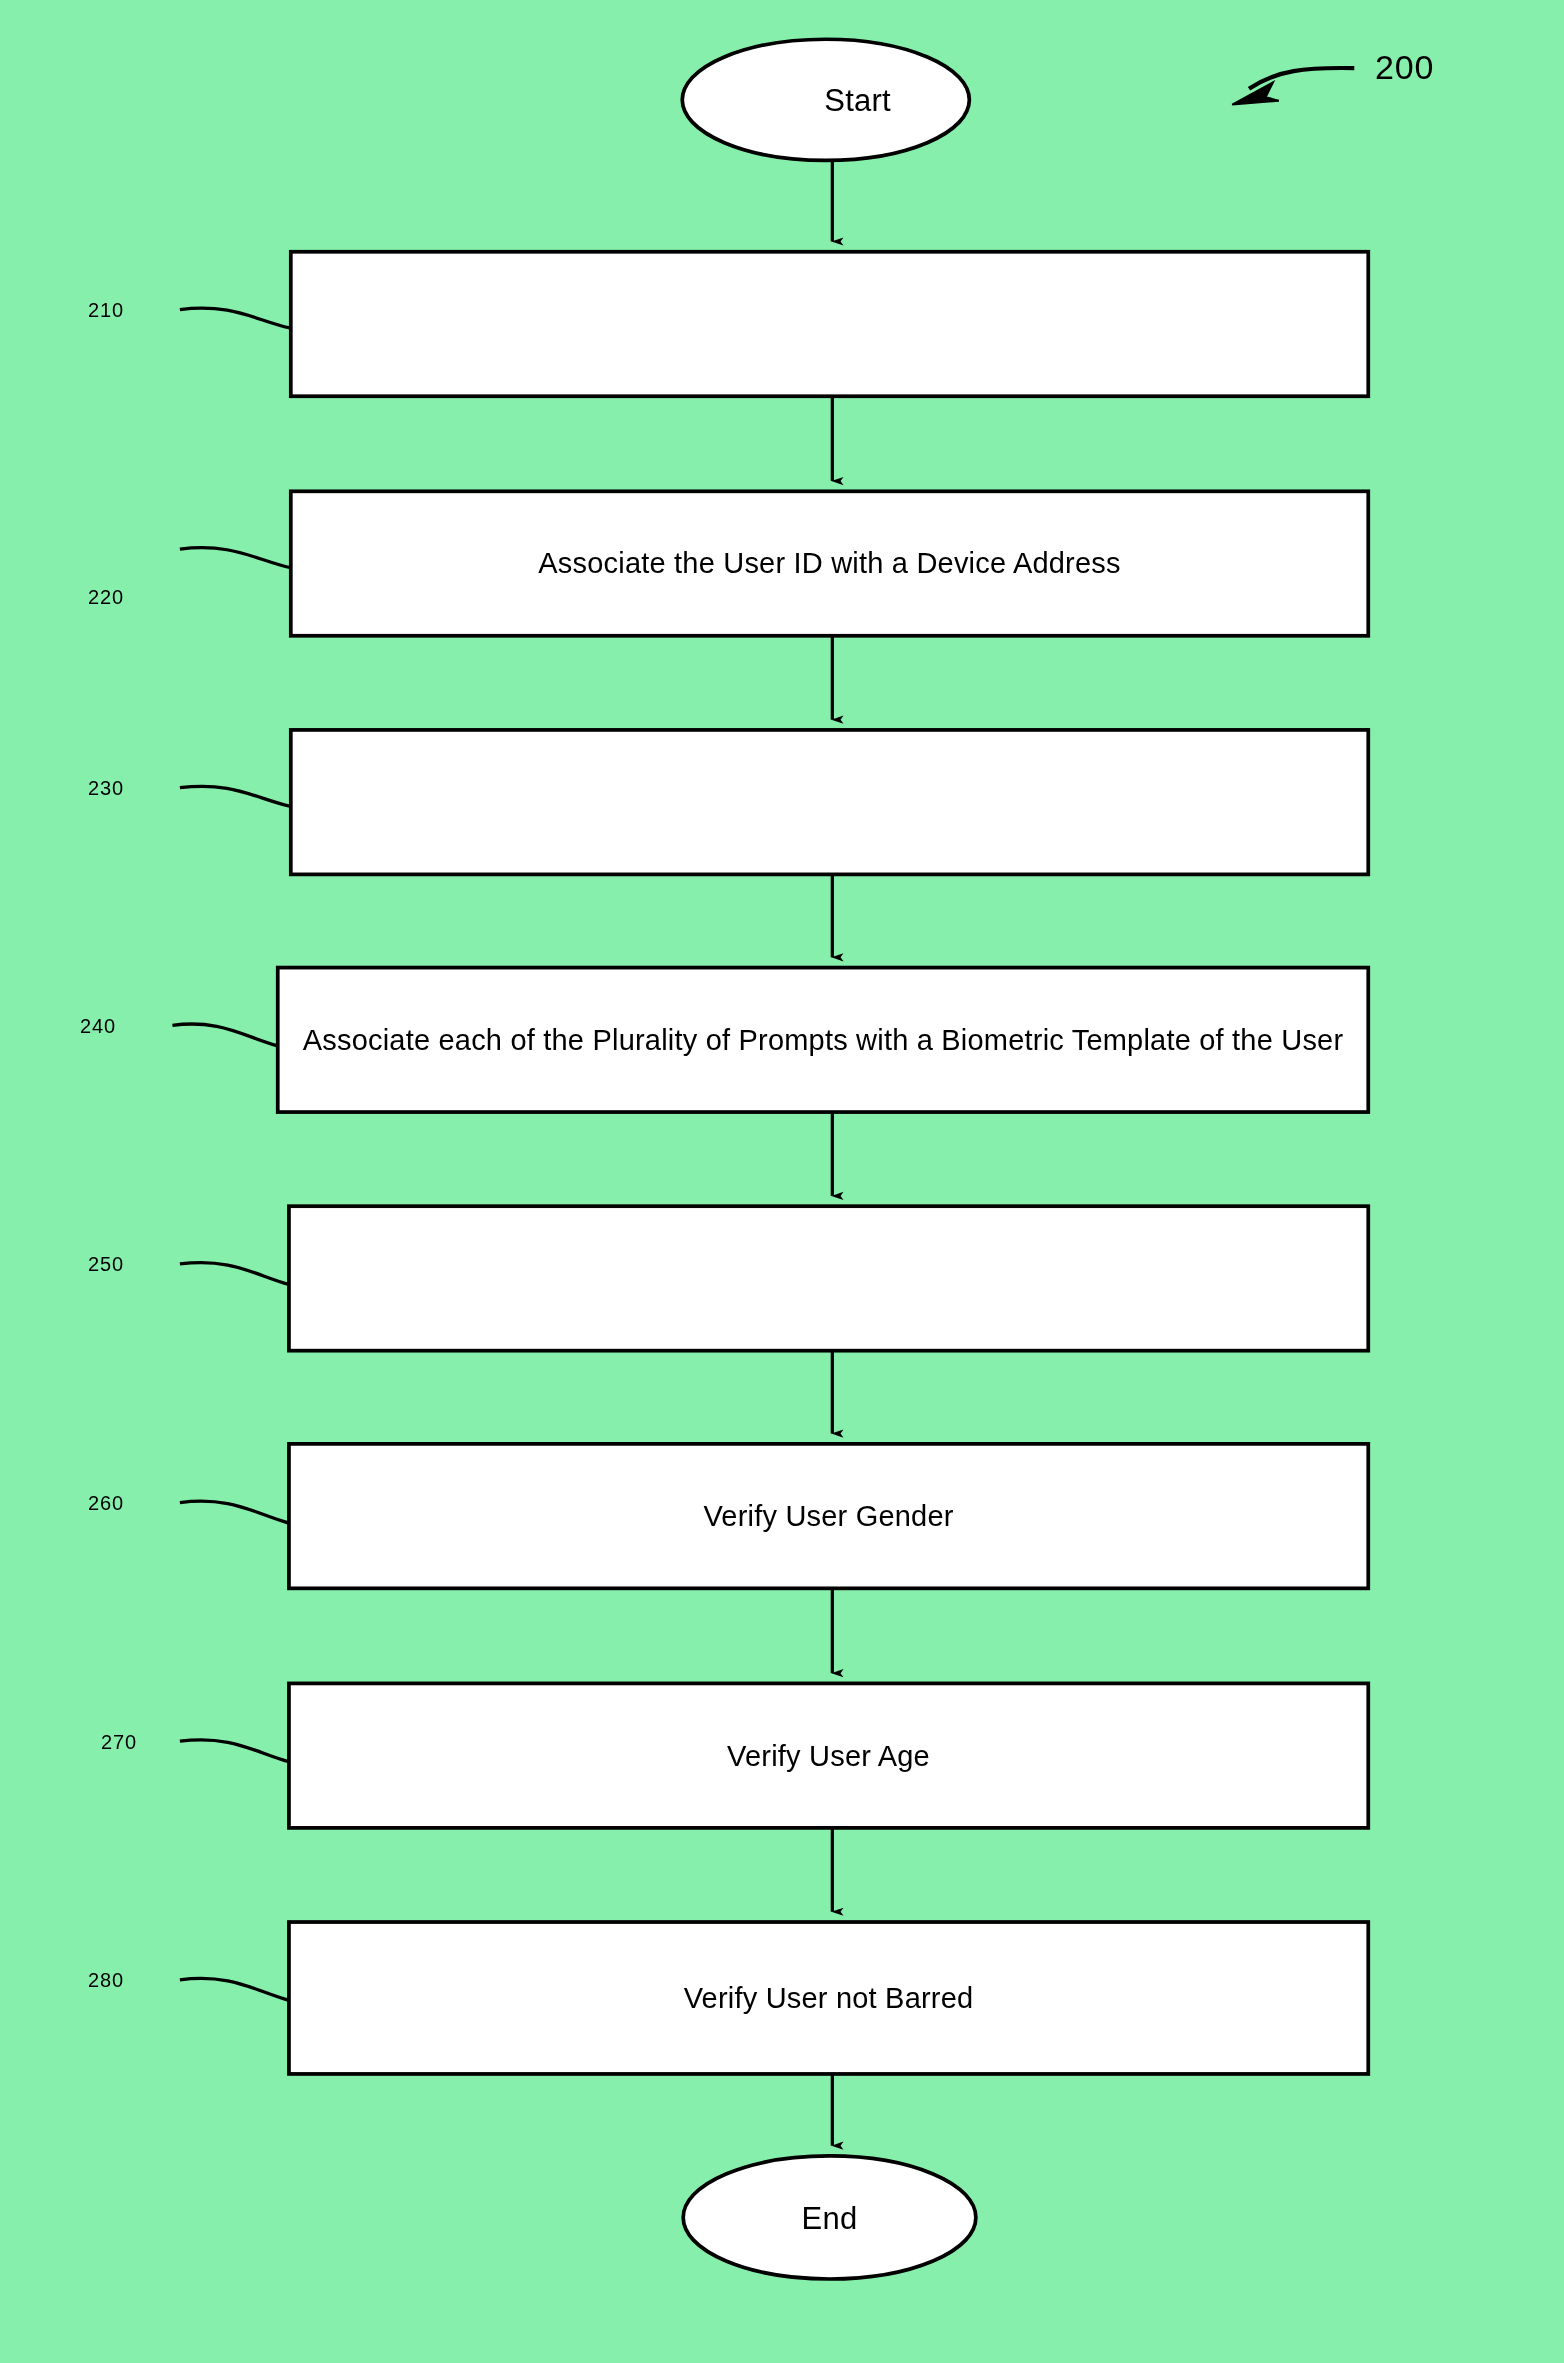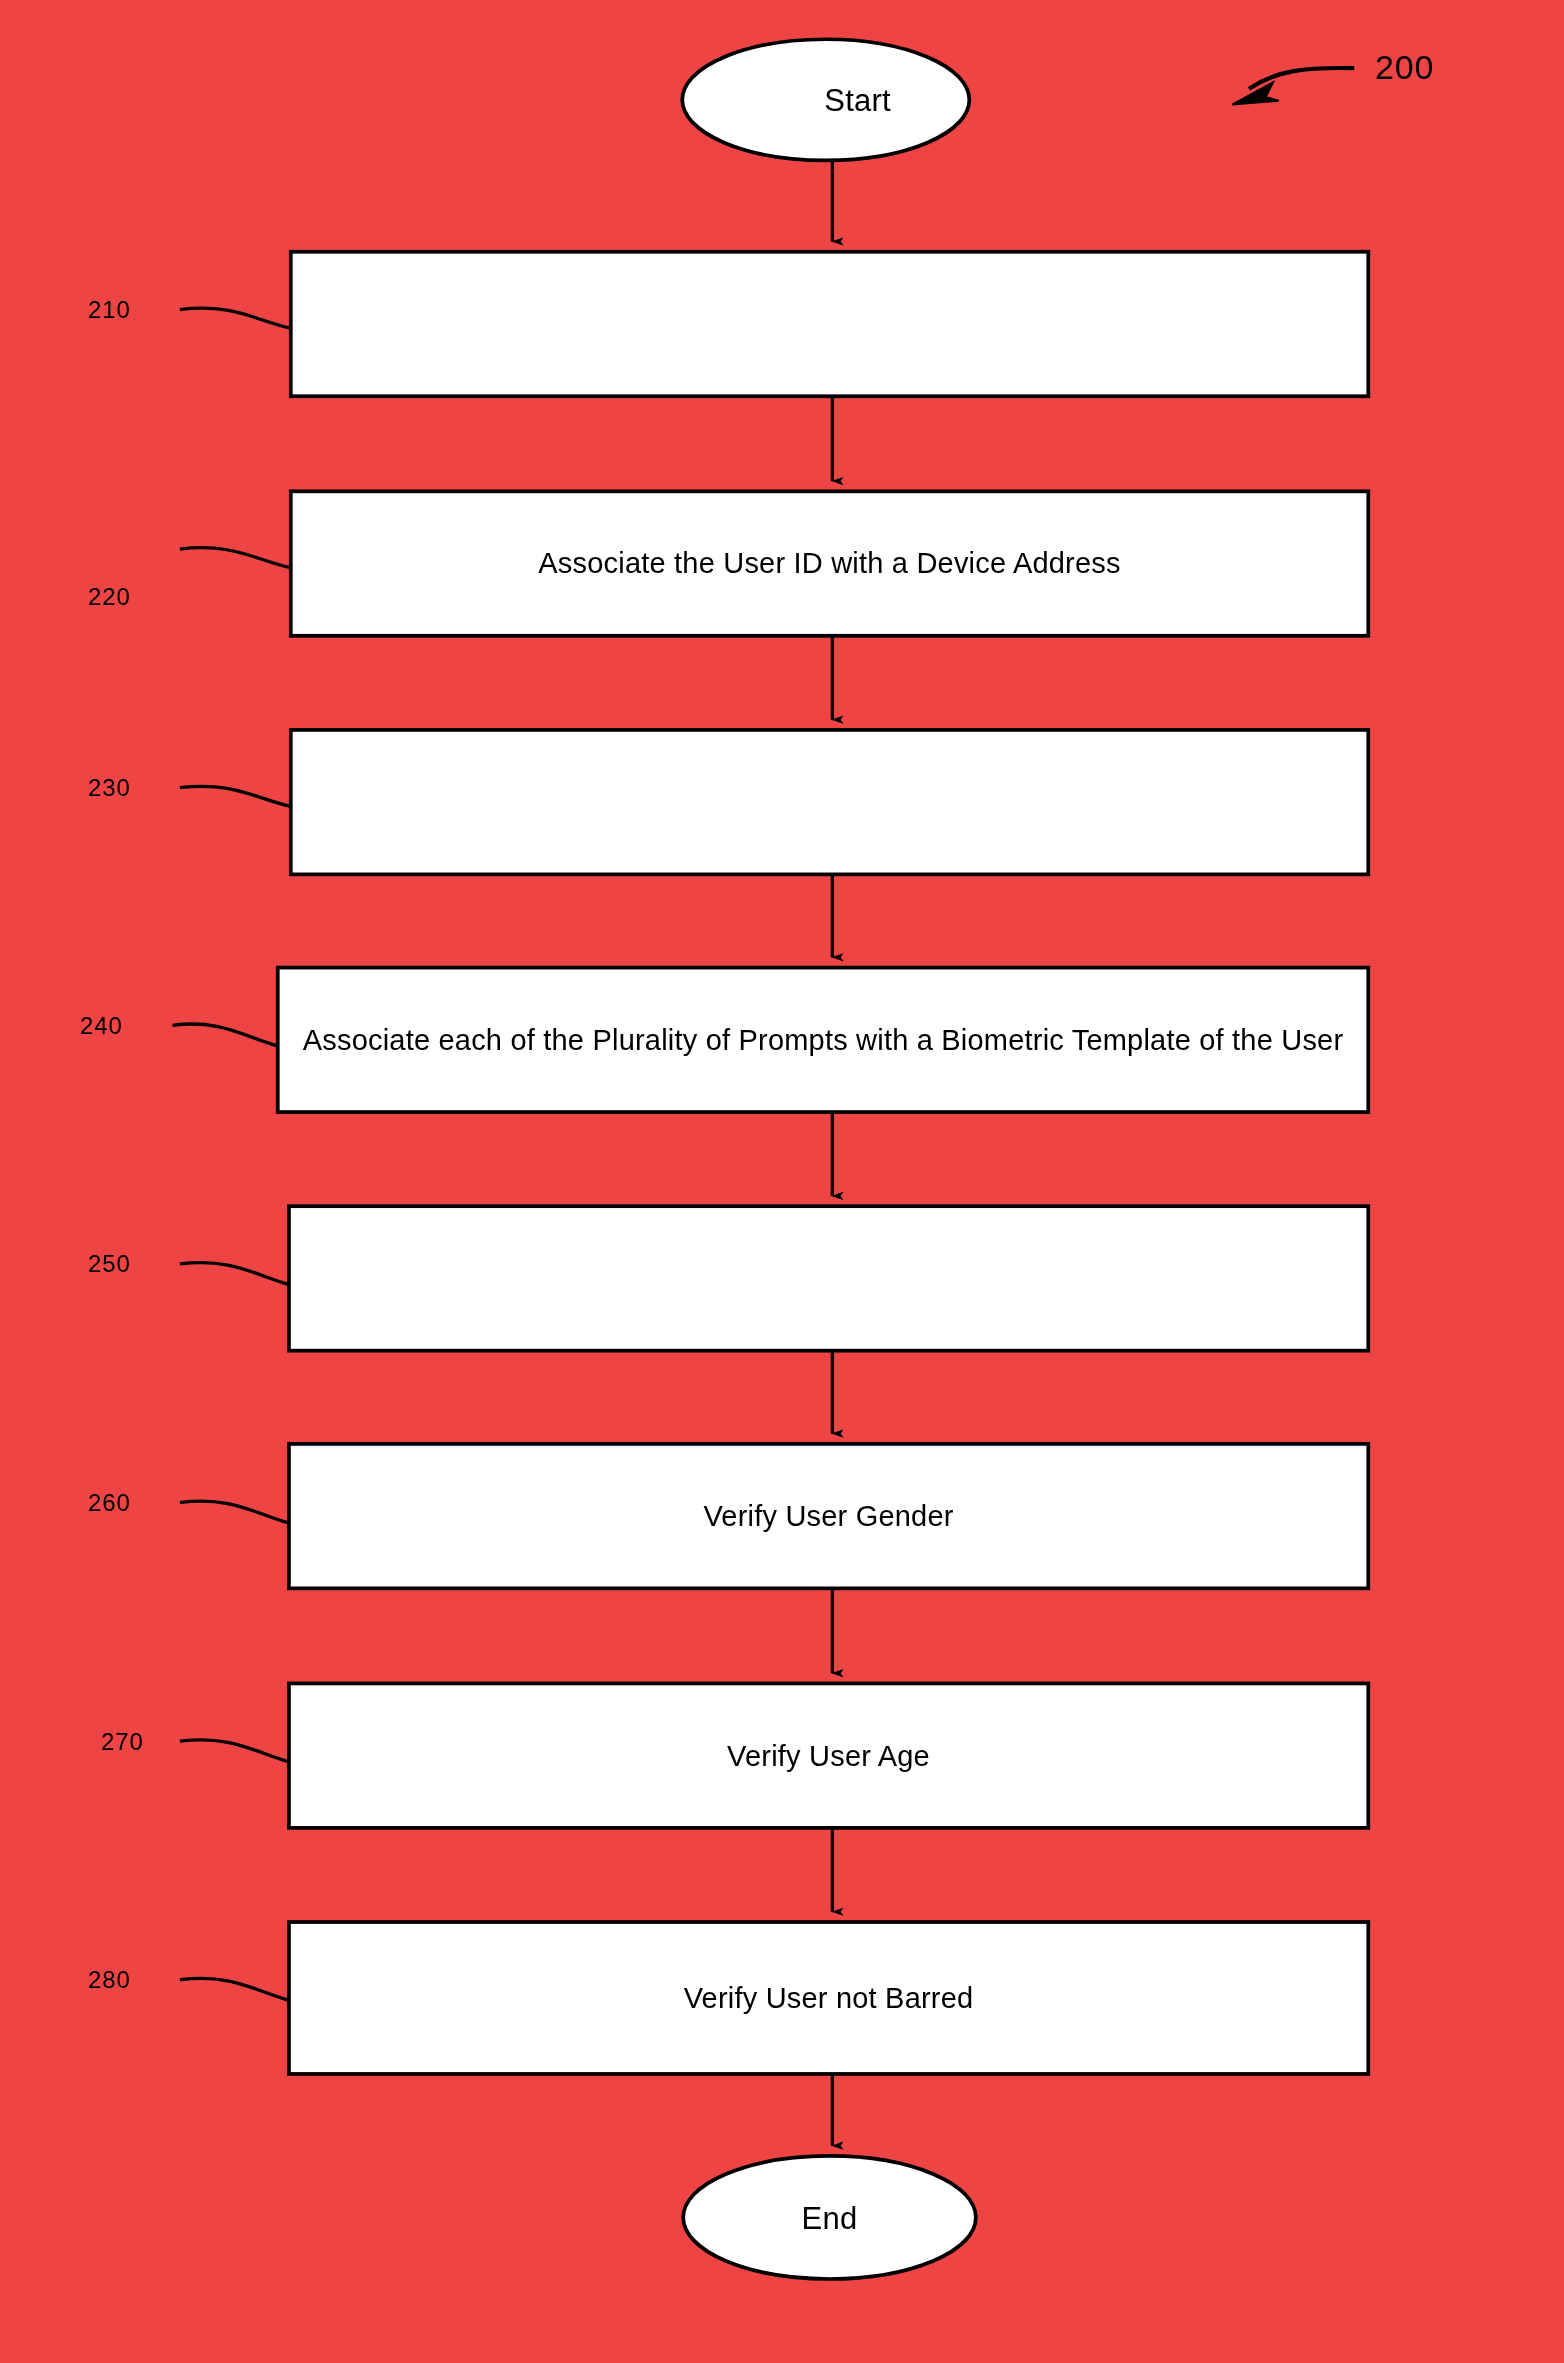--- a/index.html
+++ b/index.html
@@ -8,21 +8,21 @@
     background: #ffffff;
   }
   body {
     font-family: "Liberation Sans", sans-serif;
     color: #000000;
   }
   #page {
     position: relative;
     width: 1564px;
     height: 2363px;
-    background: #ef4444;
+    background: #86efac;
     overflow: hidden;
   }
   #flow-svg {
     position: absolute;
     top: 0;
     left: 0;
     width: 1564px;
     height: 2363px;
   }
   .node-label {
@@ -35,21 +35,21 @@
     display: flex;
     align-items: center;
     justify-content: center;
     pointer-events: none;
   }
   .terminal-label {
     font-size: 31px;
   }
   .ref-num {
     position: absolute;
-    font-size: 24px;
+    font-size: 20px;
     line-height: 32px;
     letter-spacing: 0.9px;
     color: #000000;
     white-space: nowrap;
   }
   .fig-num {
     position: absolute;
     font-size: 34px;
     line-height: 34px;
     letter-spacing: 0.9px;

